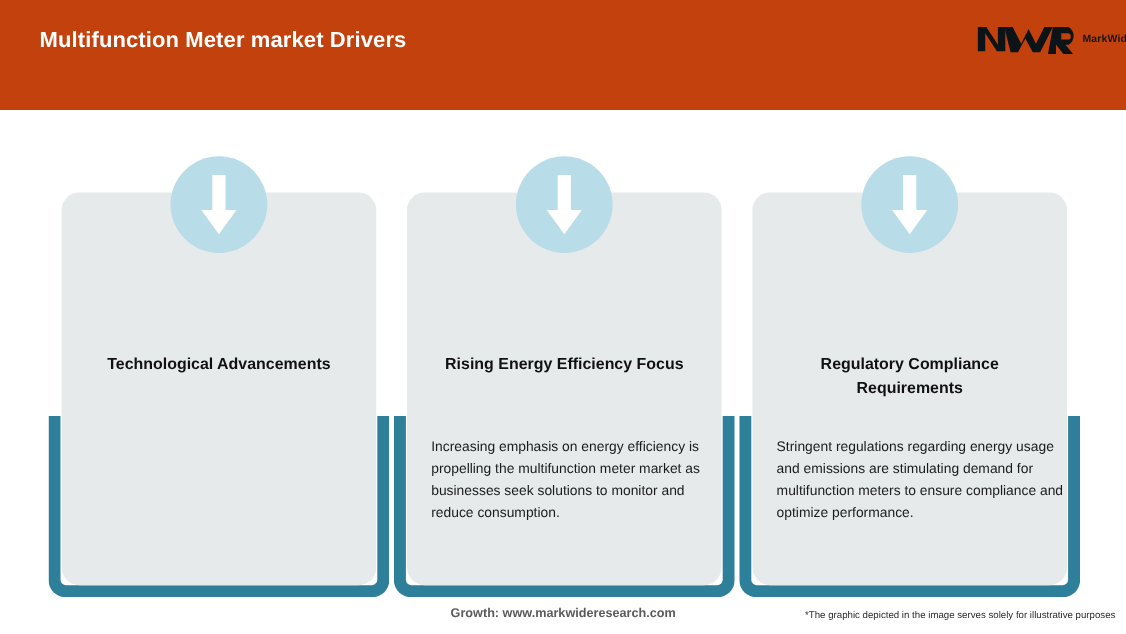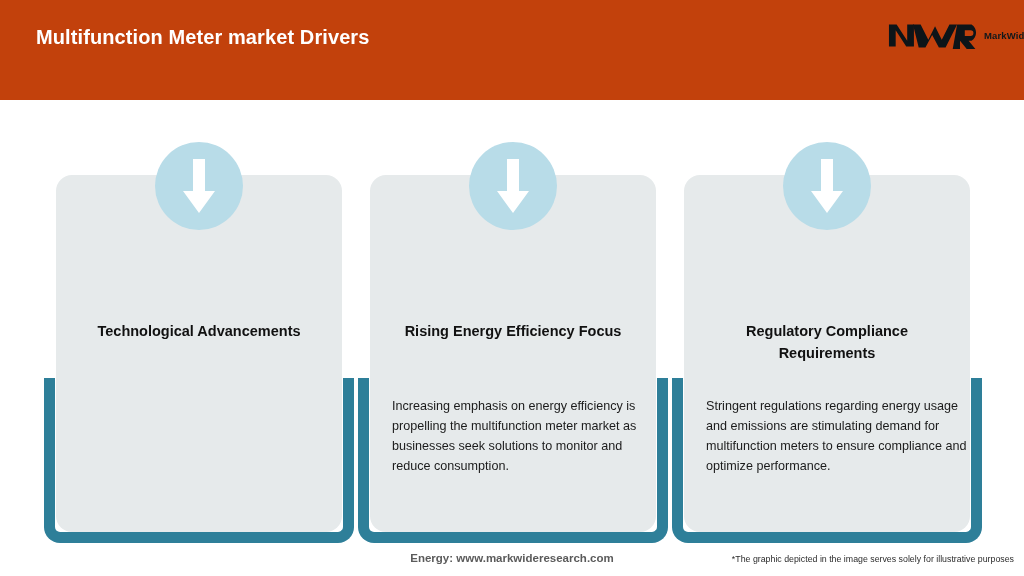--- a/index.html
+++ b/index.html
@@ -249,14 +249,14 @@
       <span>
         <svg class="arrow-down" viewBox="0 0 34 58" xmlns="http://www.w3.org/2000/svg" aria-hidden="true">
           <polygon fill="#ffffff" points="11,2 23,2 23,34 33,34 17,56 1,34 11,34"></polygon>
         </svg>
       </span>
     </div>
   </div>
 
 </div>
 
-<div class="footer-source">Energy: www.markwideresearch.com</div>
+<div class="footer-source">Growth: www.markwideresearch.com</div>
 <div class="footer-note">*The graphic depicted in the image serves solely for illustrative purposes</div>
 
 </body></html>

